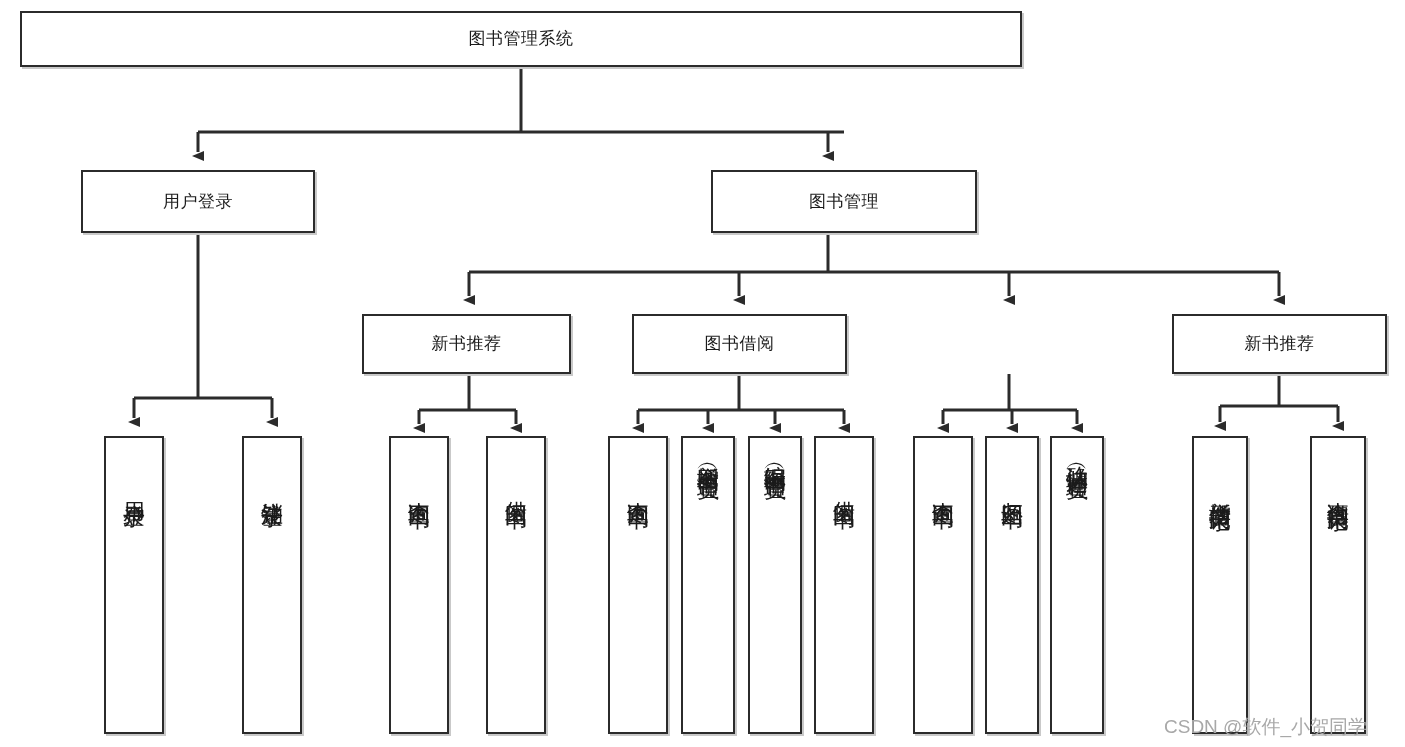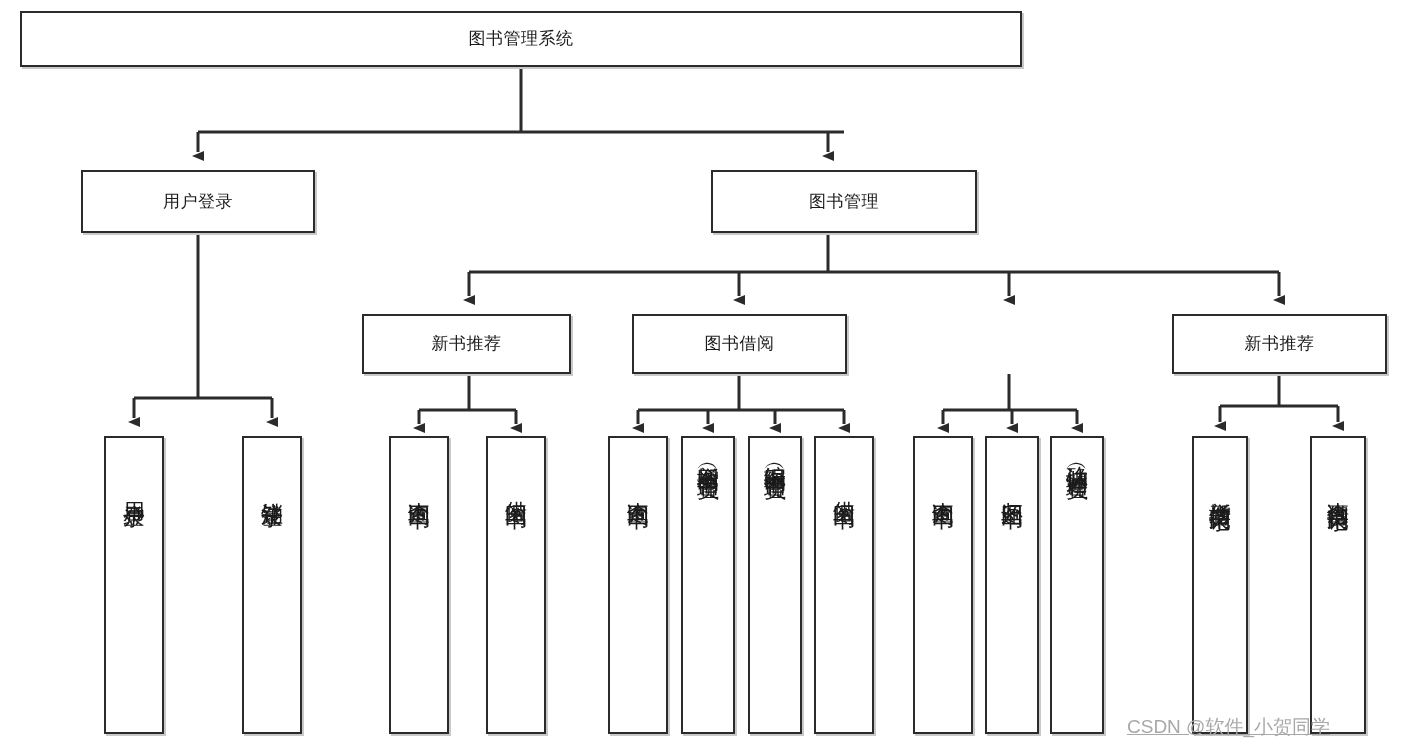--- a/index.html
+++ b/index.html
@@ -186,15 +186,15 @@
     <span class="node-label">确认归还（管理员）</span>
   </div>
 
   <div class="node leaf shadowed" style="left:1192px; top:436px; width:56px; height:298px;">
     <span class="node-label">新增借阅记录</span>
   </div>
   <div class="node leaf shadowed" style="left:1310px; top:436px; width:56px; height:298px;">
     <span class="node-label">查询借阅记录</span>
   </div>
 
-  <div class="watermark" style="left:1127px; top:714px;text-decoration:underline;">CSDN @软件_小贺同学</div>
+  <div class="watermark" style="left:1164px; top:714px;">CSDN @软件_小贺同学</div>
 
 </div>
 
 </body></html>

